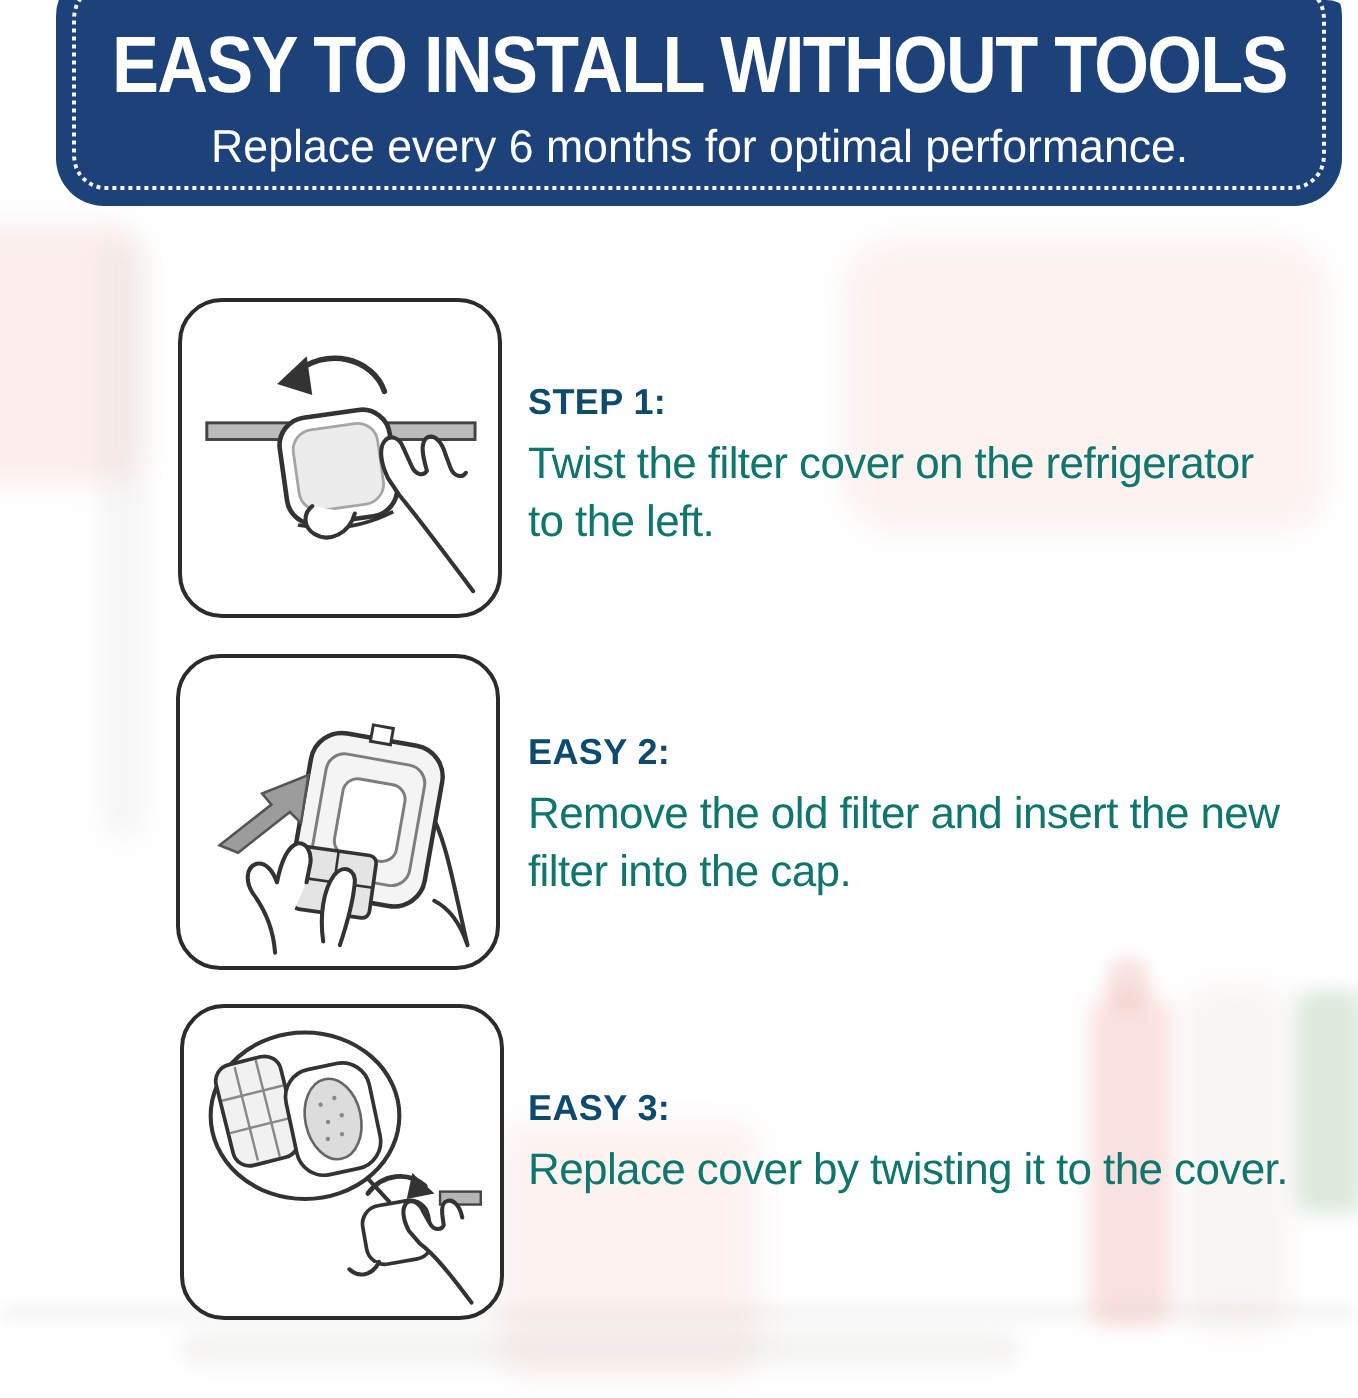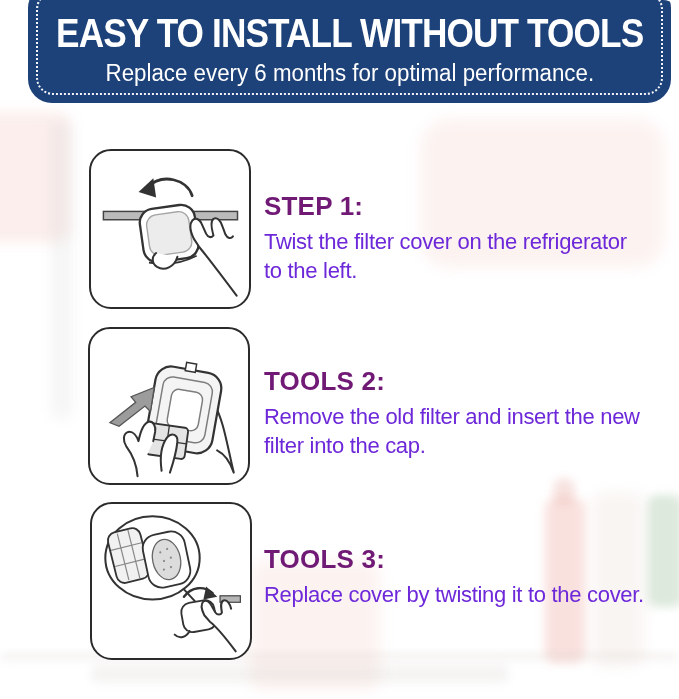--- a/index.html
+++ b/index.html
@@ -47,23 +47,23 @@
     border:2px solid #2b2b2b;border-radius:22px;box-sizing:border-box;
     display:flex;align-items:center;justify-content:center;
   }
   .box1{left:89px;top:149px;}
   .box2{left:88px;top:327px;height:158px;}
   .box3{left:90px;top:502px;height:158px;}
   .step-box svg{width:150px;height:148px;}
 
   .step-text{position:absolute;left:264px;}
   .t1{top:191px;} .t2{top:366px;} .t3{top:544px;}
-  .step-heading{font-size:26px;font-weight:bold;color:#701a75;letter-spacing:.2px;}
+  .step-heading{font-size:18px;font-weight:bold;color:#0c4a6e;letter-spacing:.2px;}
   .step-body{
-    font-size:22px;color:#6d28d9;line-height:1.32;margin-top:5px;
+    font-size:22px;color:#0f766e;line-height:1.32;margin-top:5px;
     white-space:pre-line;letter-spacing:-0.3px;
   }
 </style>
 </head>
 <body>
 
 <div class="frame">
 
   <div class="bg-layer">
     <div class="blob b1"></div>
@@ -133,21 +133,21 @@
         <line x1="57" y1="118" x2="99" y2="118" stroke="#333" stroke-width="1.4"></line>
       </g>
 
       <g fill="#ffffff" stroke="#333" stroke-width="2.2" stroke-linecap="round" stroke-linejoin="round">
         <path d="M46 156 C 45 142 40 132 34 124 C 30 118 30 110 36 108 C 41 107 45 112 47 118 C 49 108 52 99 58 97 C 63 96 66 102 65 108 L 63 118"></path>
         <path d="M72 150 C 70 136 72 122 78 114 C 83 108 90 111 89 119 C 88 129 85 140 81 152"></path>
       </g>
     </svg>
   </div>
   <div class="step-text t2">
-    <div class="step-heading">TOOLS 2:</div>
+    <div class="step-heading">EASY 2:</div>
     <div class="step-body">Remove the old filter and insert the new
 filter into the cap.</div>
   </div>
 
   <div class="step-box box3">
     <svg viewBox="0 0 160 160">
 
       <g>
         <ellipse cx="60" cy="55" rx="51" ry="45" fill="#ffffff" stroke="#333" stroke-width="2.2"></ellipse>
         <path d="M94 89 L 106 102" stroke="#333" stroke-width="2.2" fill="none"></path>
@@ -183,17 +183,17 @@
 
       <rect x="133" y="96" width="22" height="7" fill="#b5b5b5" stroke="#444" stroke-width="1.3"></rect>
 
       <g fill="#ffffff" stroke="#333" stroke-width="2.2" stroke-linecap="round" stroke-linejoin="round">
         <path d="M150 156 C 138 140 130 130 122 124 L 116 117 C 113 111 112 105 115 102 C 118 100 122 102 124 107 L 128 114 C 130 117 134 117 135 114 C 134 108 133 102 137 101 C 141 100 144 105 145 110"></path>
         <path d="M100 134 C 97 141 89 143 84 138"></path>
       </g>
     </svg>
   </div>
   <div class="step-text t3">
-    <div class="step-heading">TOOLS 3:</div>
+    <div class="step-heading">EASY 3:</div>
     <div class="step-body">Replace cover by twisting it to the cover.</div>
   </div>
 
 </div>
 
 </body></html>

